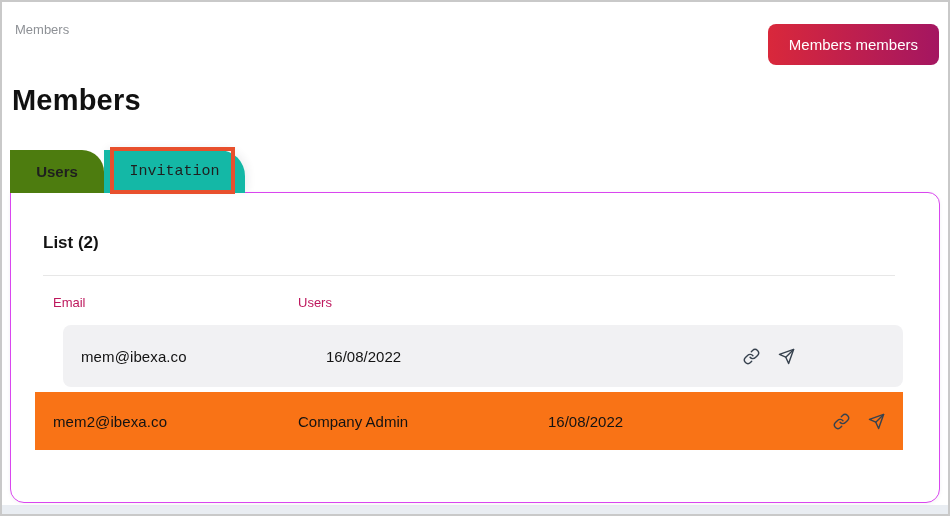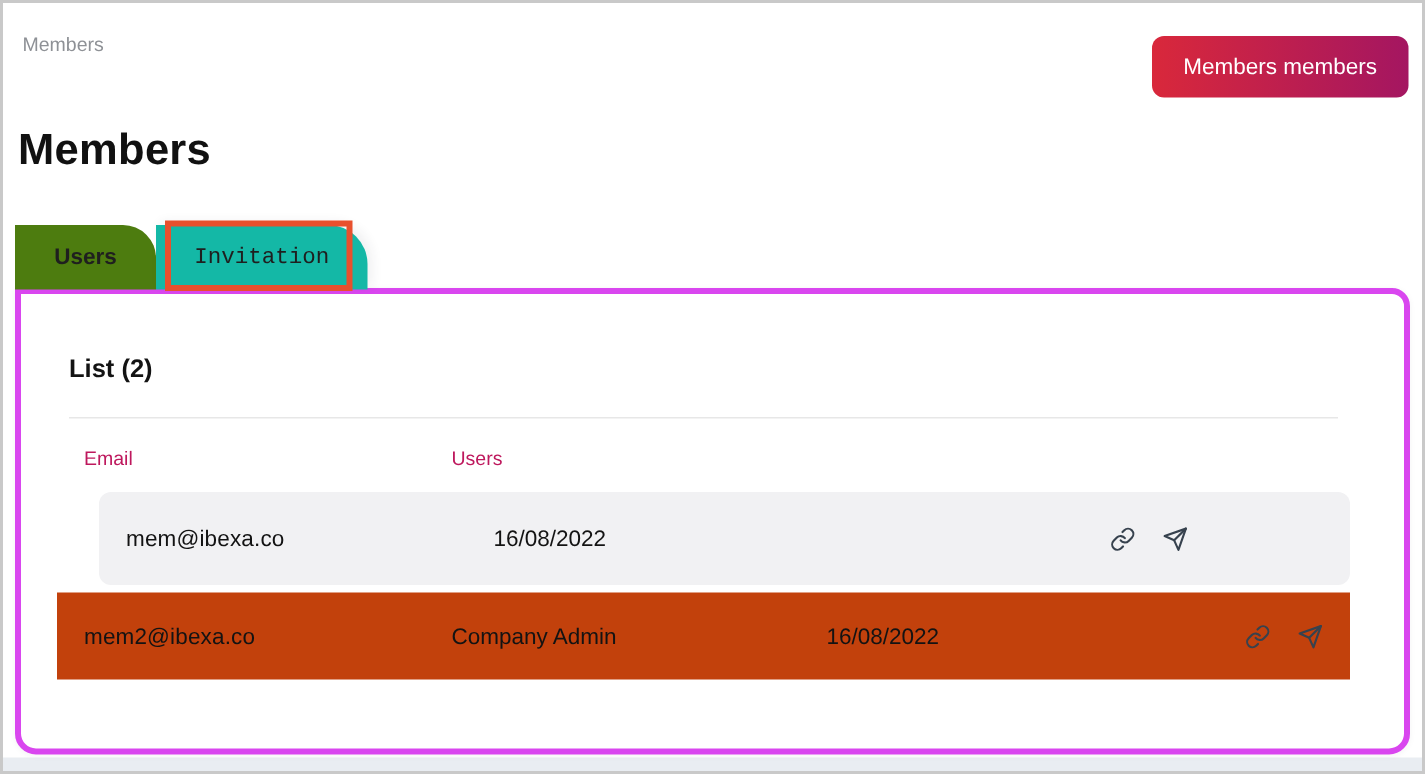--- a/index.html
+++ b/index.html
@@ -50,38 +50,38 @@
   }
   .annotation-box {
     position: absolute; top: 145px; left: 108px;
     width: 125px; height: 47px;
     border: 4px solid #e8502d;
     z-index: 6; pointer-events: none;
   }
   .panel {
     position: absolute; left: 8px; right: 8px; top: 190px; bottom: 11px;
     background: #ffffff;
-    border: 4px solid #d946ef;
+    border: 1px solid #d946ef;
     border-radius: 0 12px 14px 14px;
     box-shadow: 0 1px 4px rgba(30, 40, 60, 0.05);
     z-index: 1;
     padding: 40px 36px 0 24px;
   }
   .list-title { font-size: 17px; font-weight: 700; margin-left: 8px; color: #131313; }
   .divider { border-bottom: 1px solid #e7e7e7; margin: 22px 8px 0 8px; }
   .grid-row {
     display: grid;
     grid-template-columns: 245px 250px 1fr 90px;
     align-items: center;
     padding: 0 18px;
   }
   .table-head { margin-top: 16px; font-size: 13px; color: #be185d; height: 20px; }
   .row { font-size: 15px; color: #131313; }
   .row-1 { margin-top: 13px; height: 62px; background: #f1f1f3; border-radius: 8px; margin-left: 28px; }
-  .row-2 { margin-top: 5px; height: 58px; background: #c2410c; }
+  .row-2 { margin-top: 5px; height: 58px; background: #f97316; }
   .row .email { letter-spacing: 0.1px; }
   .actions { display: flex; gap: 18px; justify-self: end; align-items: center; }
   .icon-btn {
     background: none; border: none; padding: 0; cursor: pointer;
     display: flex; align-items: center; color: #37424e;
   }
   .bottom-strip {
     position: absolute; left: 0; right: 0; bottom: 0; height: 9px;
     background: #e9edf2; z-index: 0;
   }

